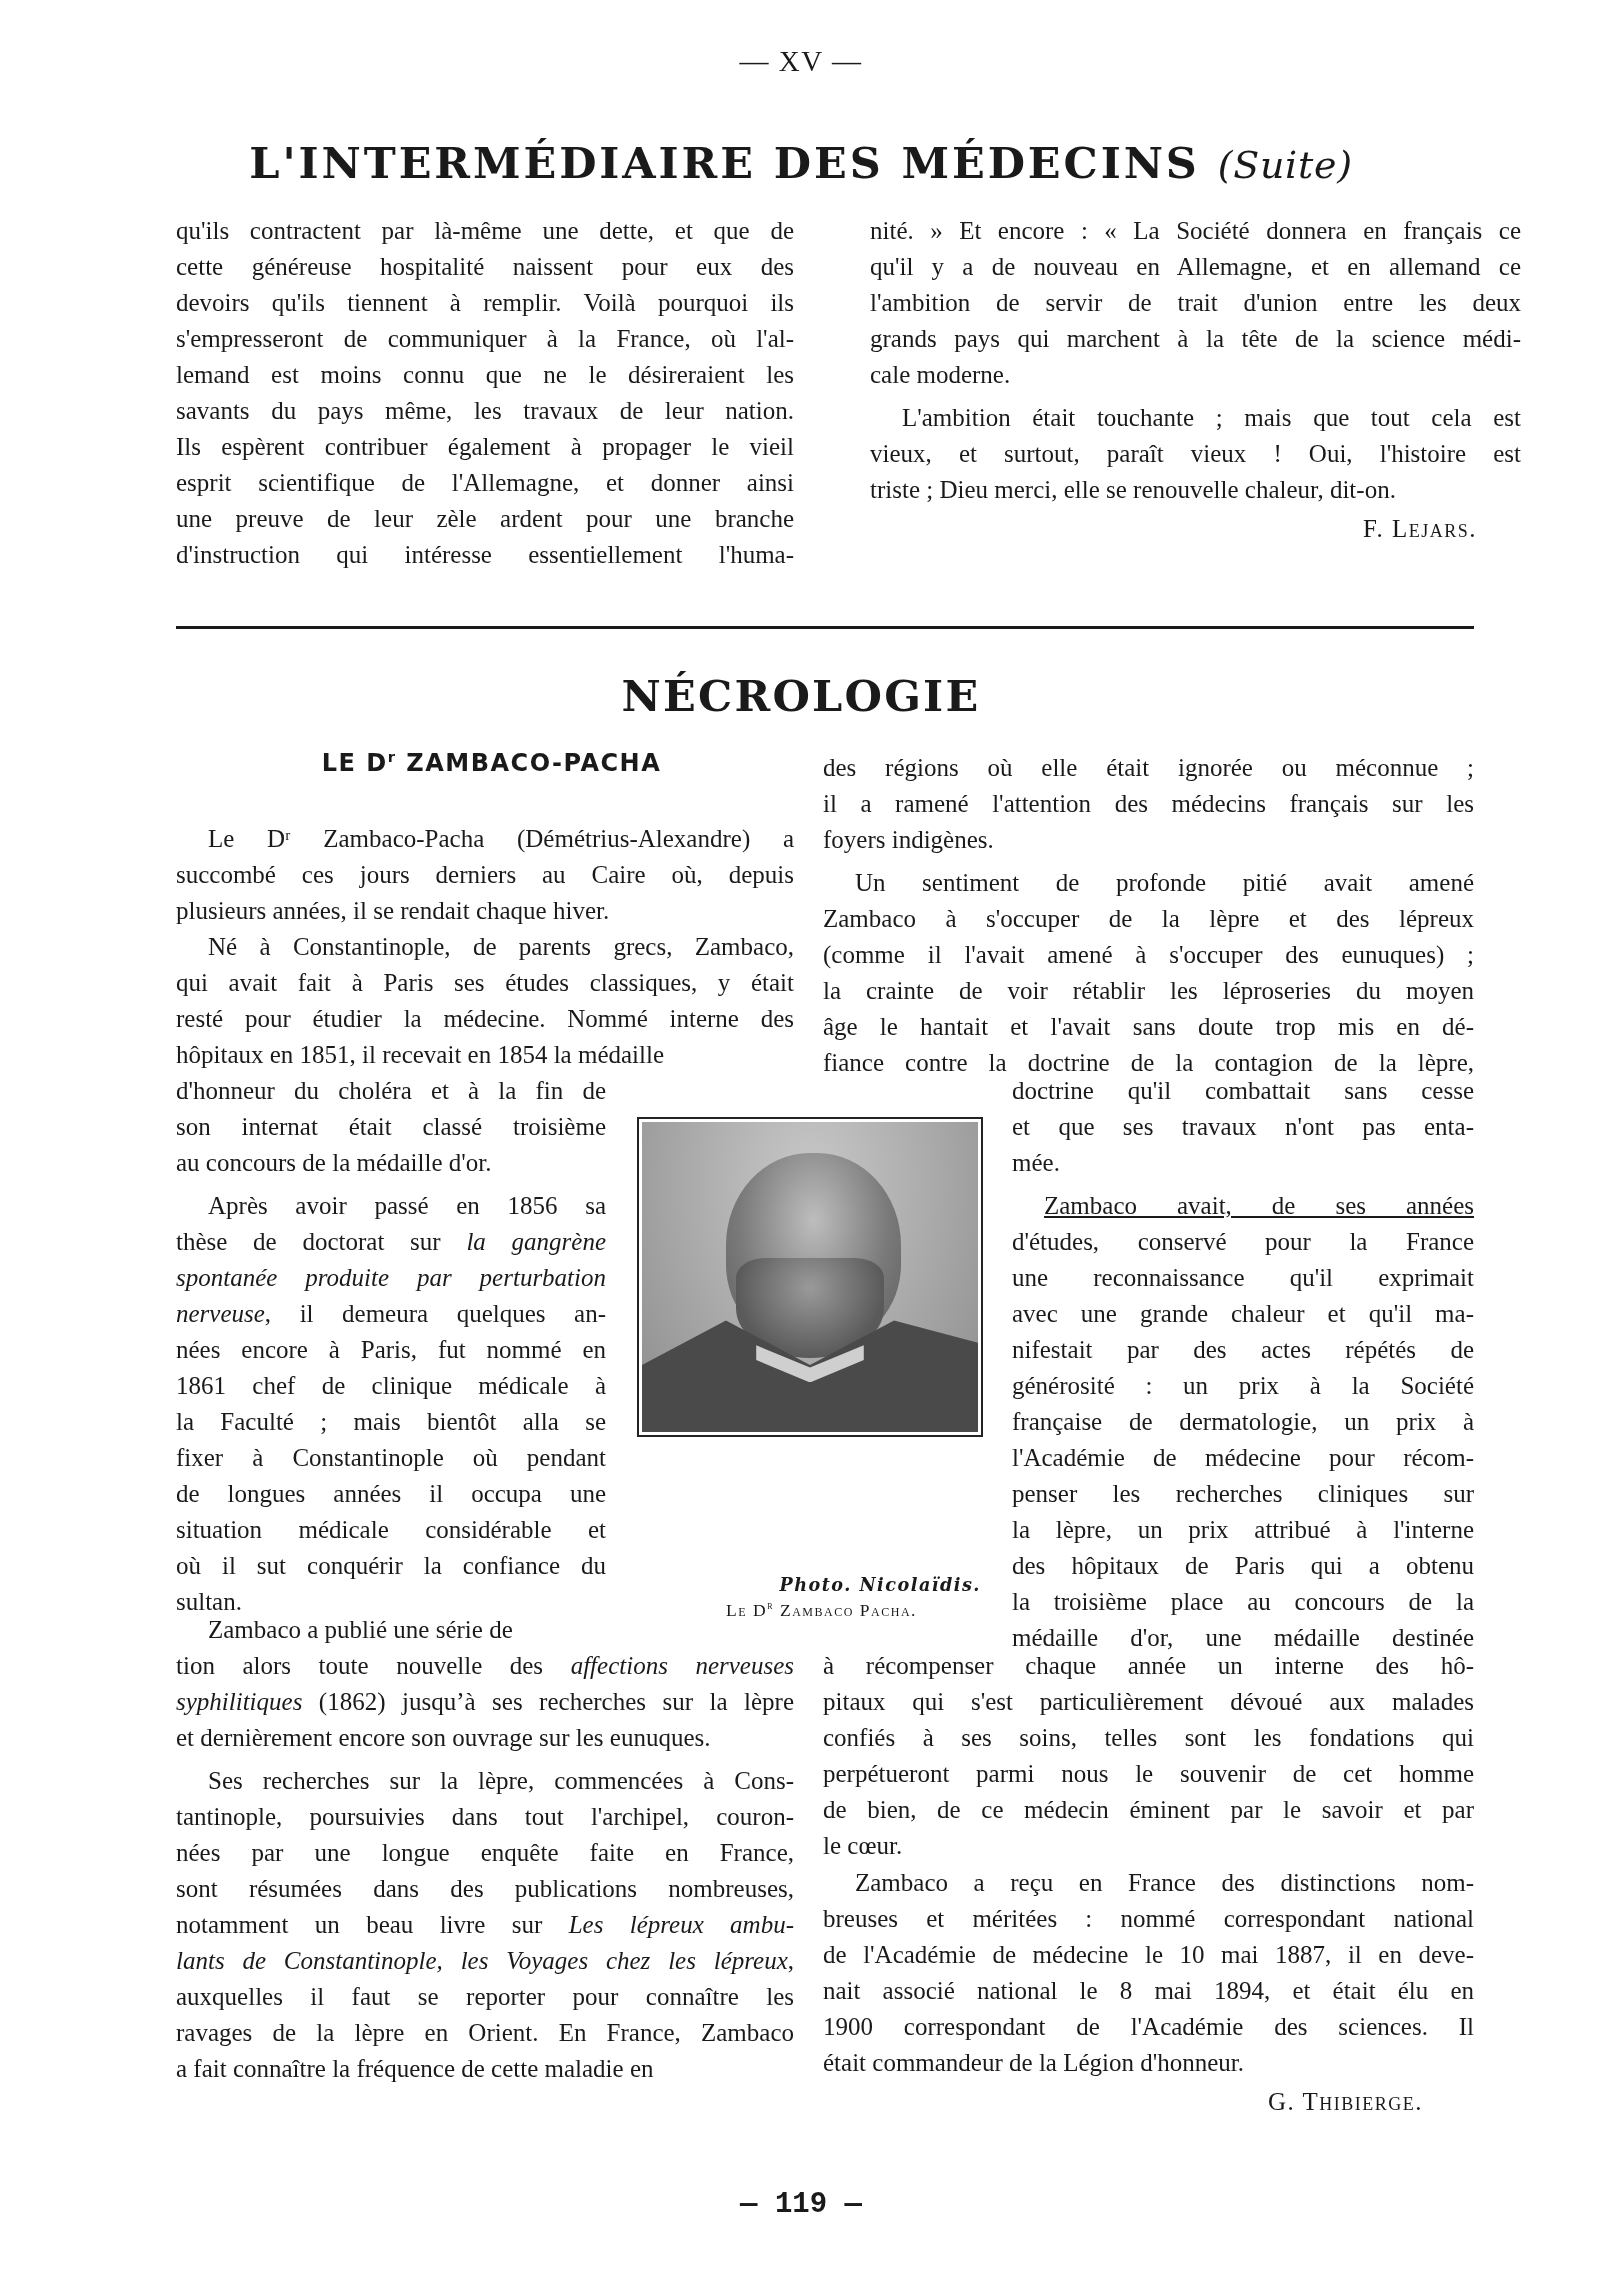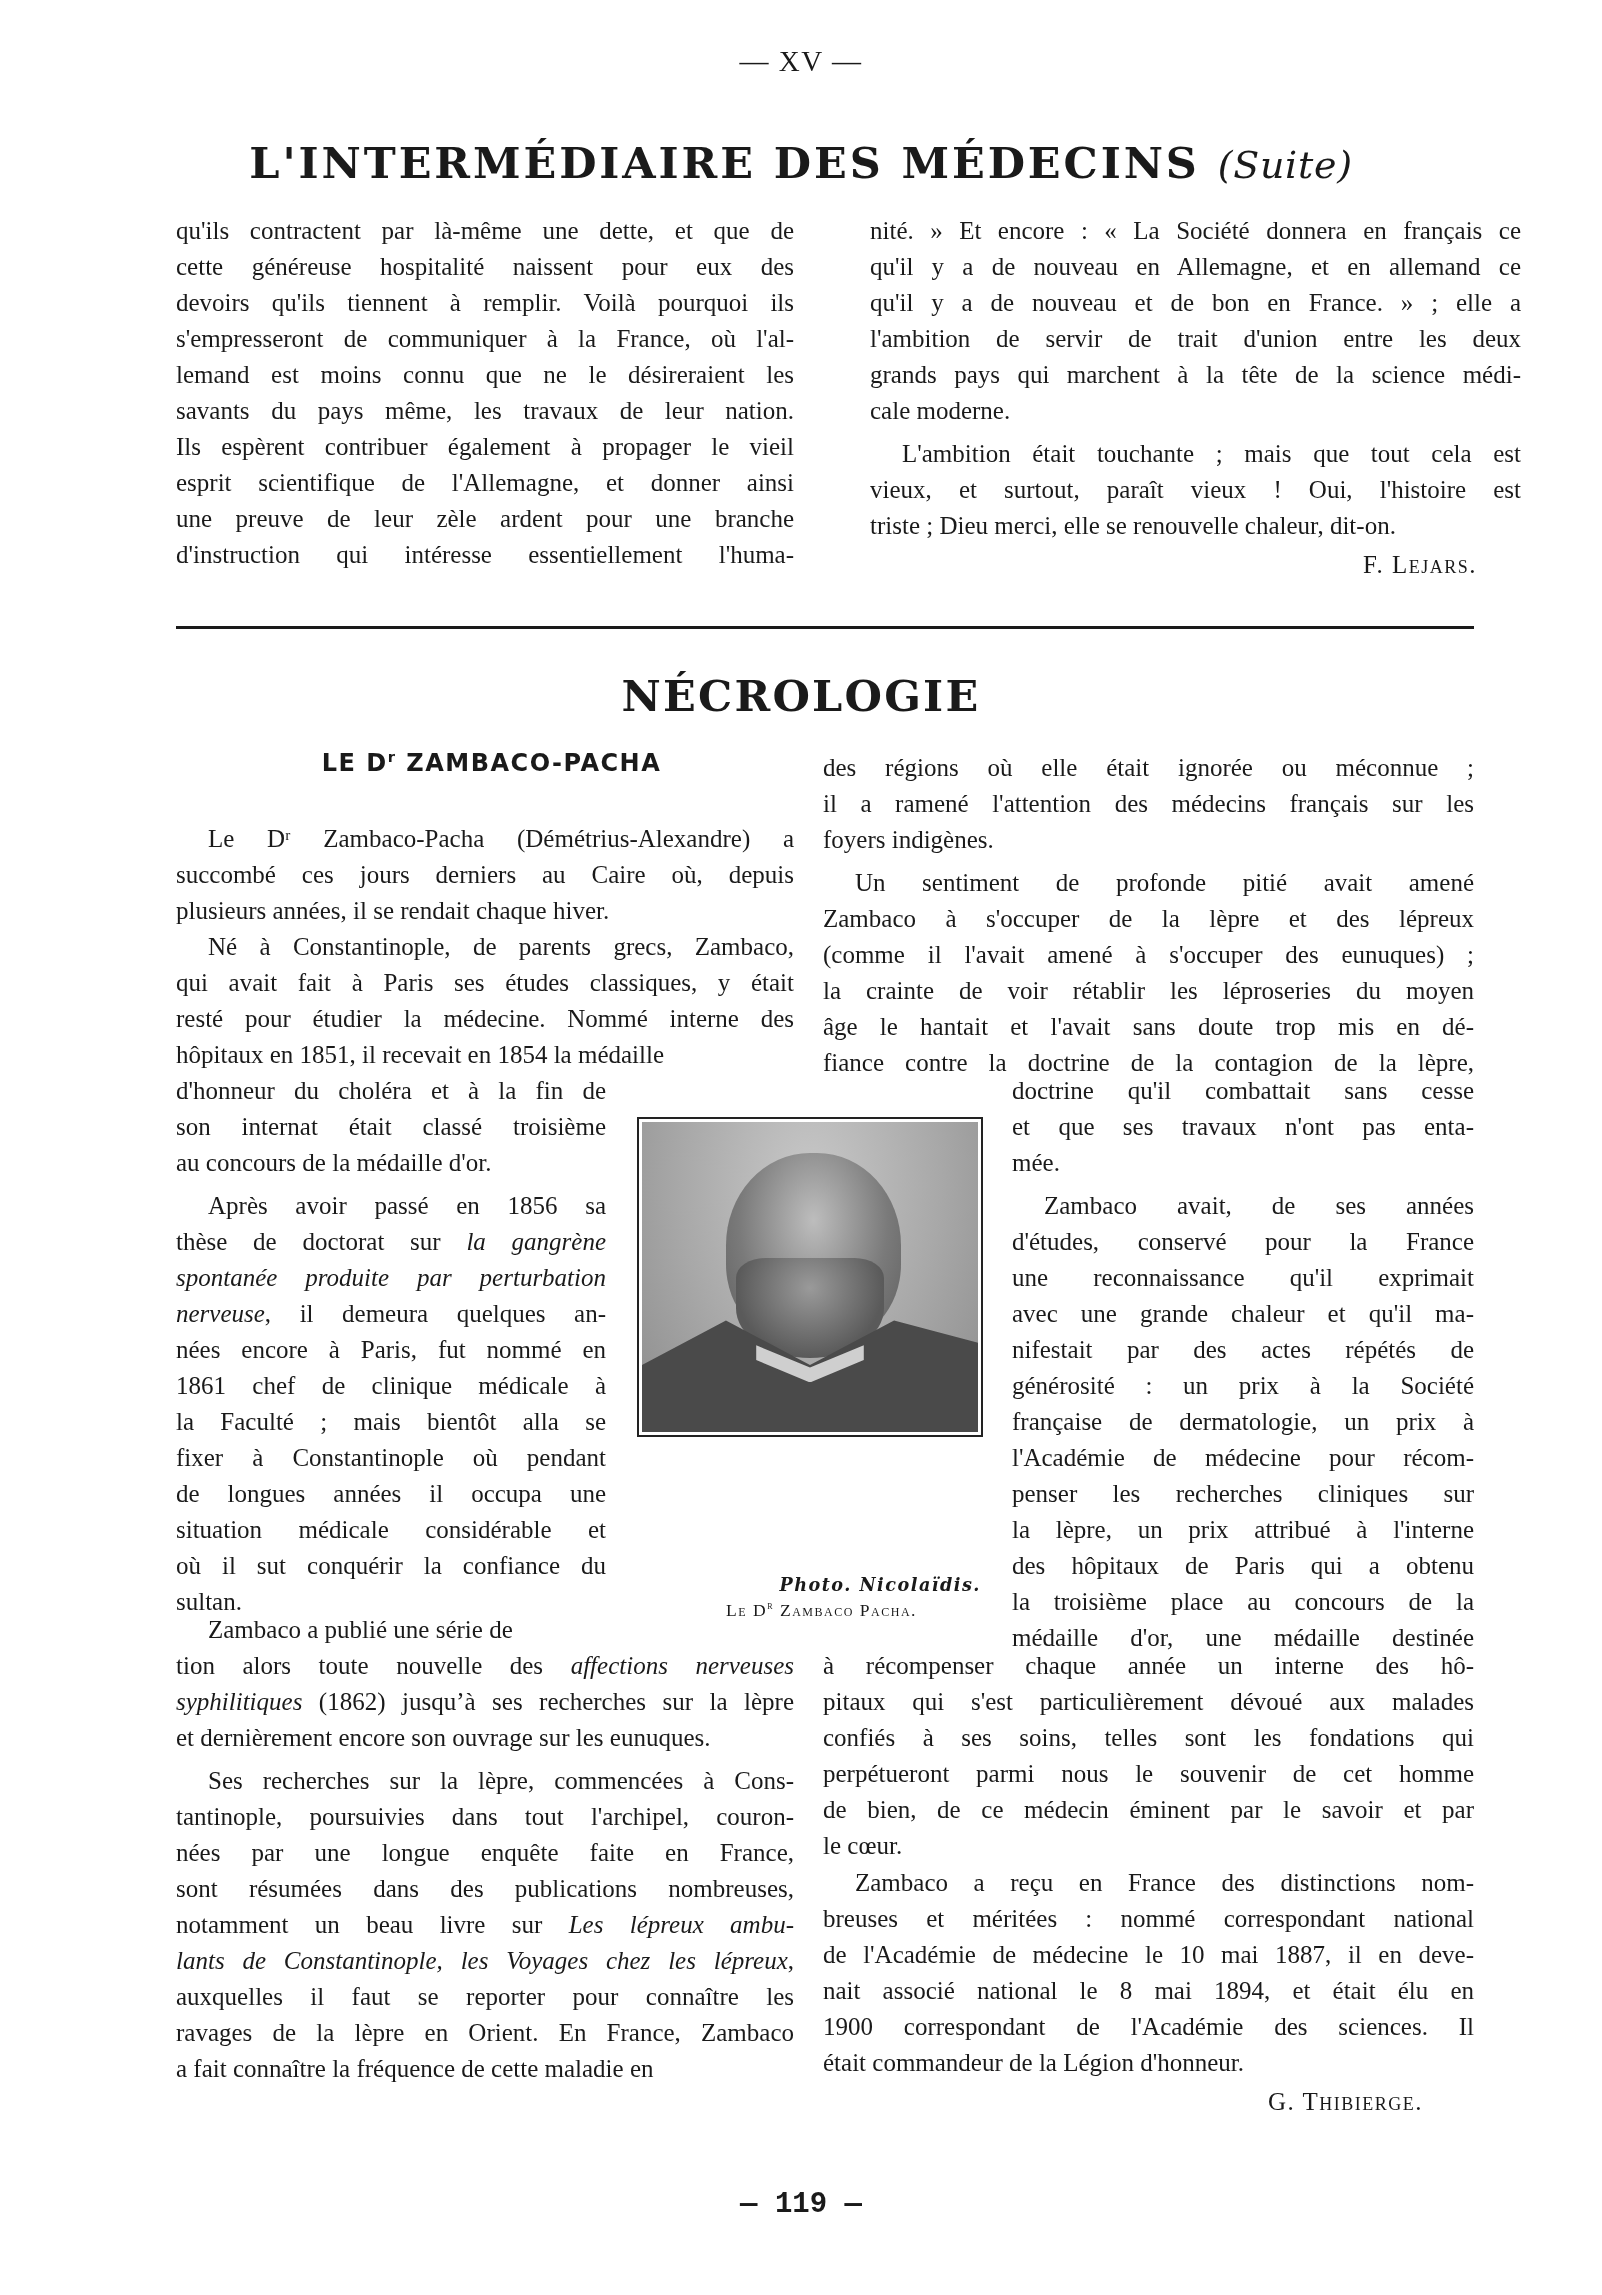--- a/index.html
+++ b/index.html
@@ -104,21 +104,20 @@
         <span class="line">d'instruction qui intéresse essentiellement l'huma-</span>
       </p>
     </div>
 </div>
 
 <div class="col" style="left:870px; top:213px; width:651px;">
   <div id="int-right">
       <p class="noindent" style="text-indent: 0px;">
         <span class="line">nité. » Et encore : « La Société donnera en français ce</span>
         <span class="line">qu'il y a de nouveau en Allemagne, et en allemand ce</span>
-        <span class="line">qu'il y a de nouveau et de bon en France. » ; elle a</span>
         <span class="line">l'ambition de servir de trait d'union entre les deux</span>
         <span class="line">grands pays qui marchent à la tête de la science médi-</span>
         <span class="line last">cale moderne.</span>
       </p>
       <p style="text-indent: 0px; margin-top: 7.3px;">
         <span class="line" style="padding-left: 32px;">L'ambition était touchante ; mais que tout cela est</span>
         <span class="line">vieux, et surtout, paraît vieux ! Oui, l'histoire est</span>
         <span class="line last">triste ; Dieu merci, elle se renouvelle chaleur, dit-on.</span>
       </p>
     </div>
@@ -219,21 +218,21 @@
 </div>
 
 <div class="col" style="left:1012px; top:1073px; width:462px;">
   <div id="necro-right-narrow">
       <p class="noindent" style="text-indent: 0px;">
         <span class="line">doctrine qu'il combattait sans cesse</span>
         <span class="line">et que ses travaux n'ont pas enta-</span>
         <span class="line last">mée.</span>
       </p>
       <p style="text-indent: 0px; margin-top: 7.3px;">
-        <span class="line" style="padding-left: 32px;">Zambaco avait, de ses années</span>
+        <span class="line" style="padding-left: 32px; text-decoration: underline;">Zambaco avait, de ses années</span>
         <span class="line">d'études, conservé pour la France</span>
         <span class="line">une reconnaissance qu'il exprimait</span>
         <span class="line">avec une grande chaleur et qu'il ma-</span>
         <span class="line">nifestait par des actes répétés de</span>
         <span class="line">générosité : un prix à la Société</span>
         <span class="line">française de dermatologie, un prix à</span>
         <span class="line">l'Académie de médecine pour récom-</span>
         <span class="line">penser les recherches cliniques sur</span>
         <span class="line">la lèpre, un prix attribué à l'interne</span>
         <span class="line">des hôpitaux de Paris qui a obtenu</span>

